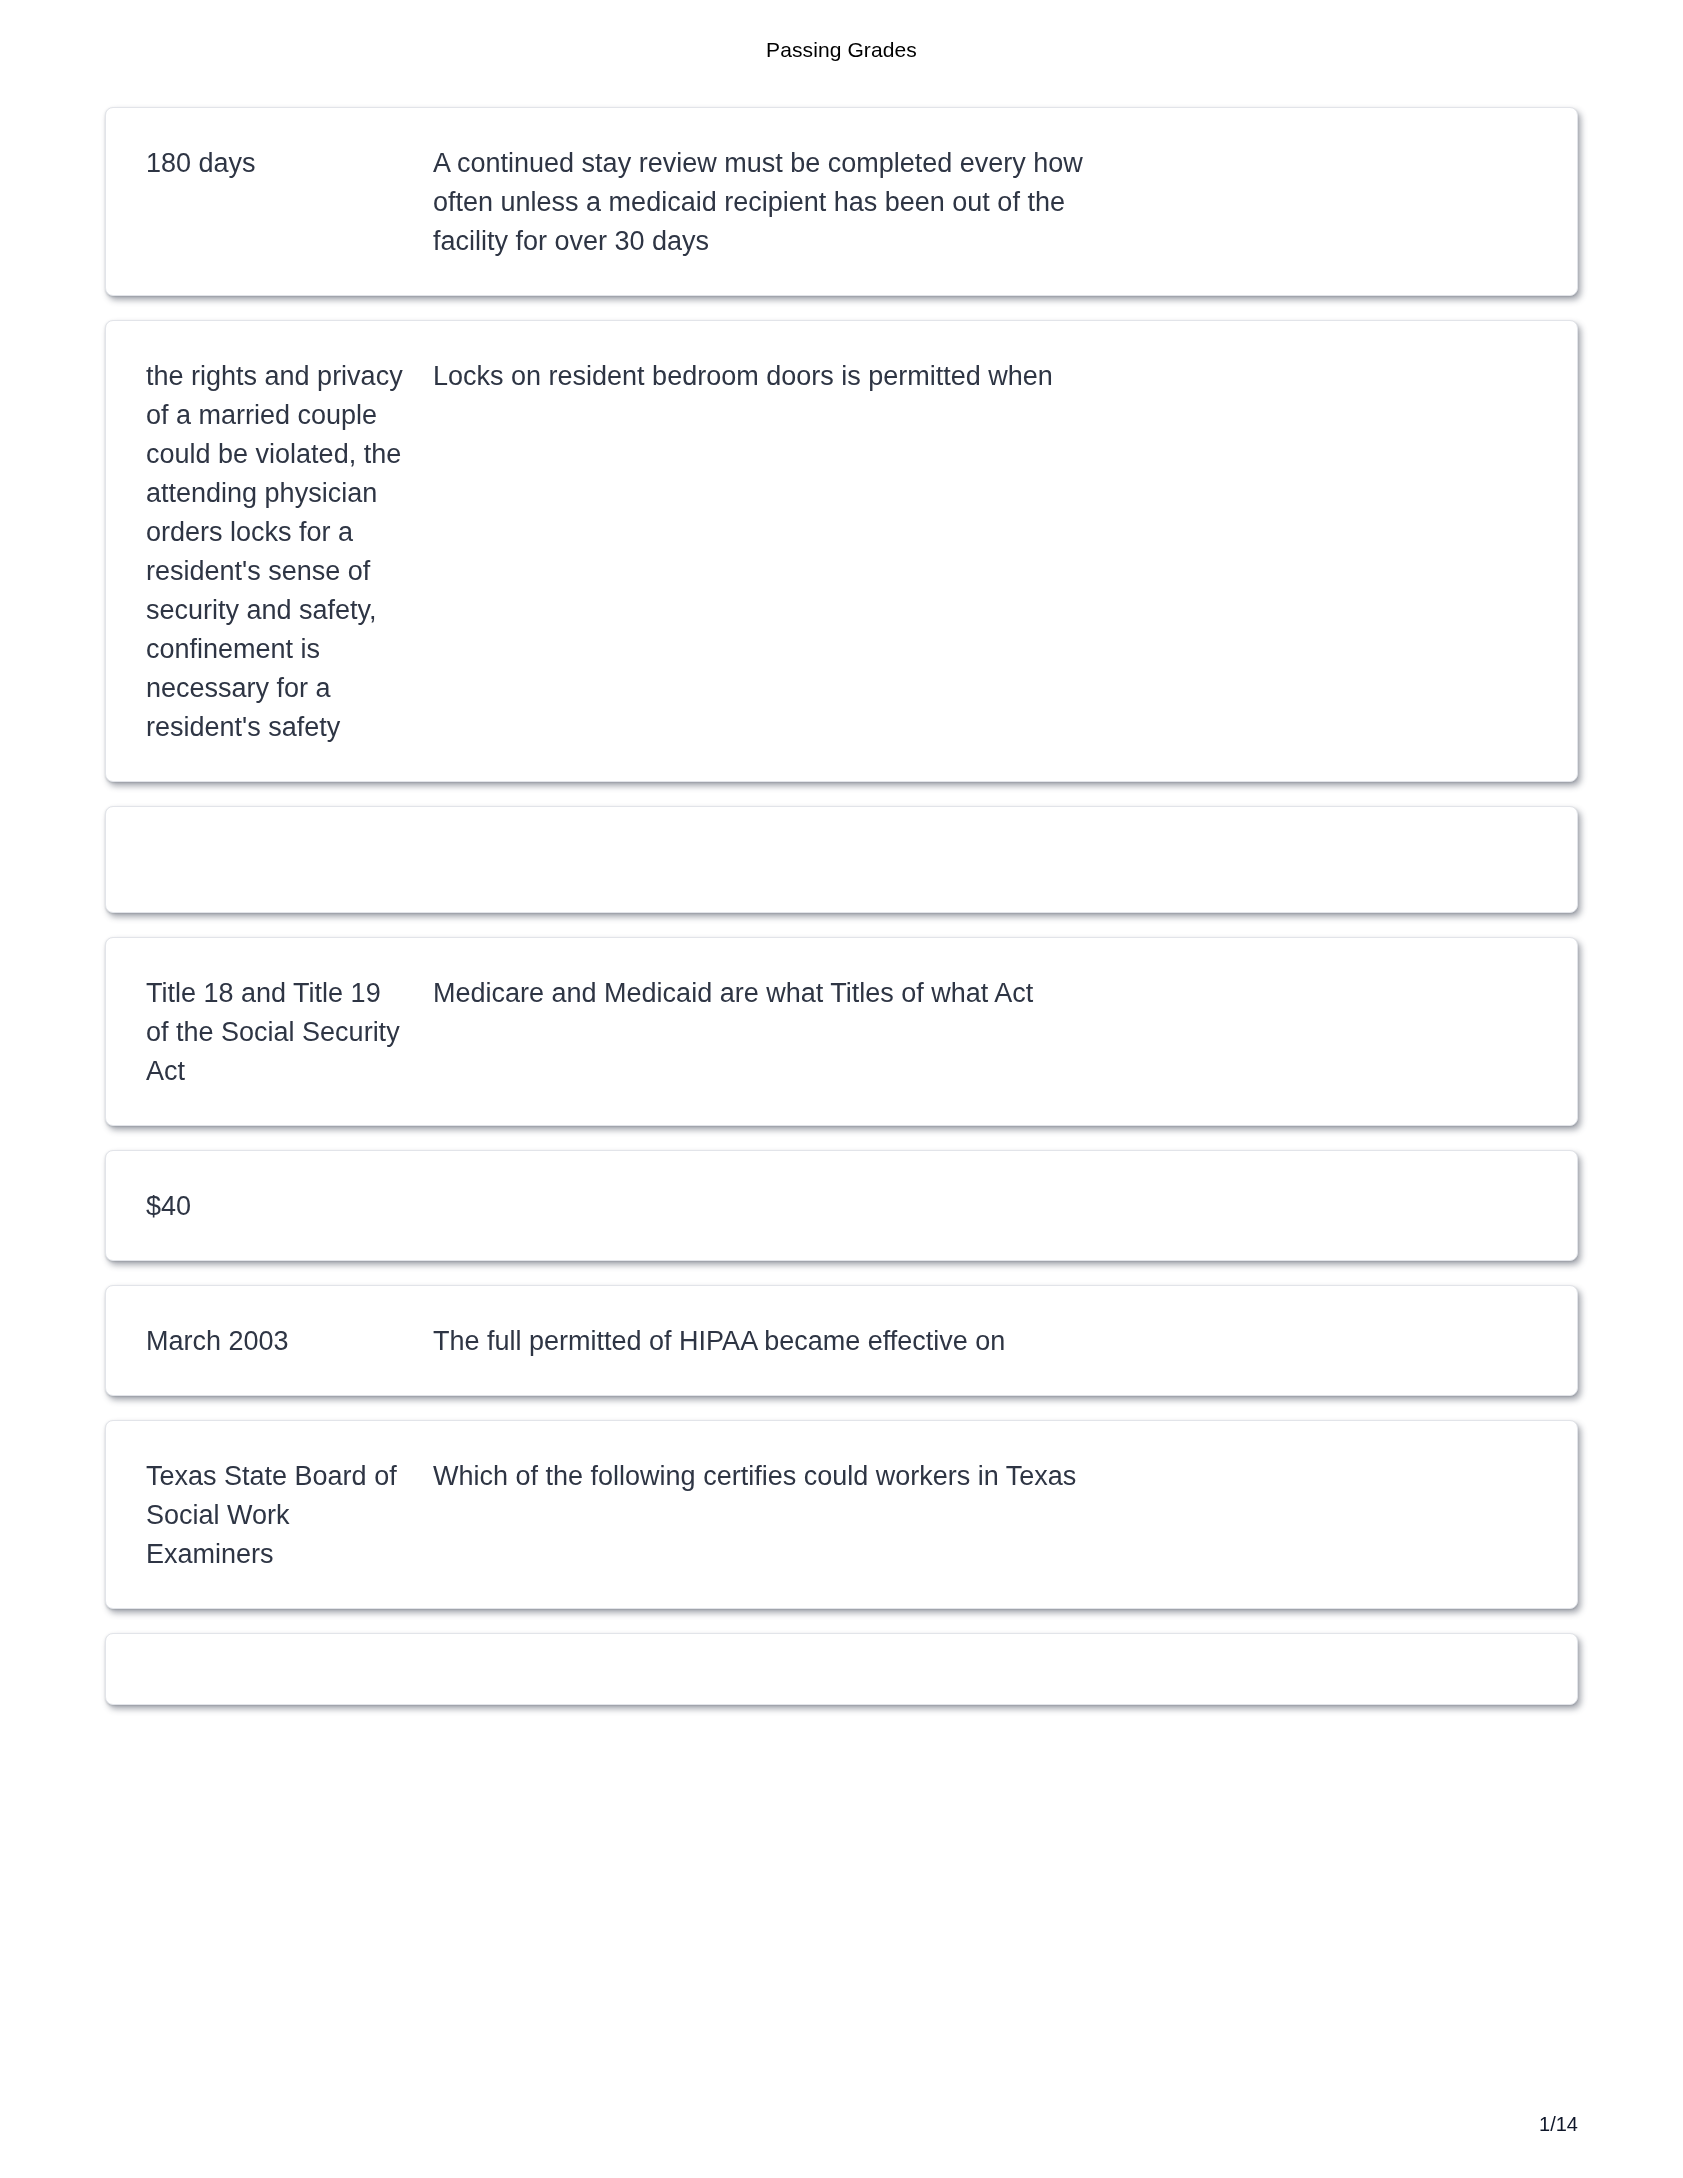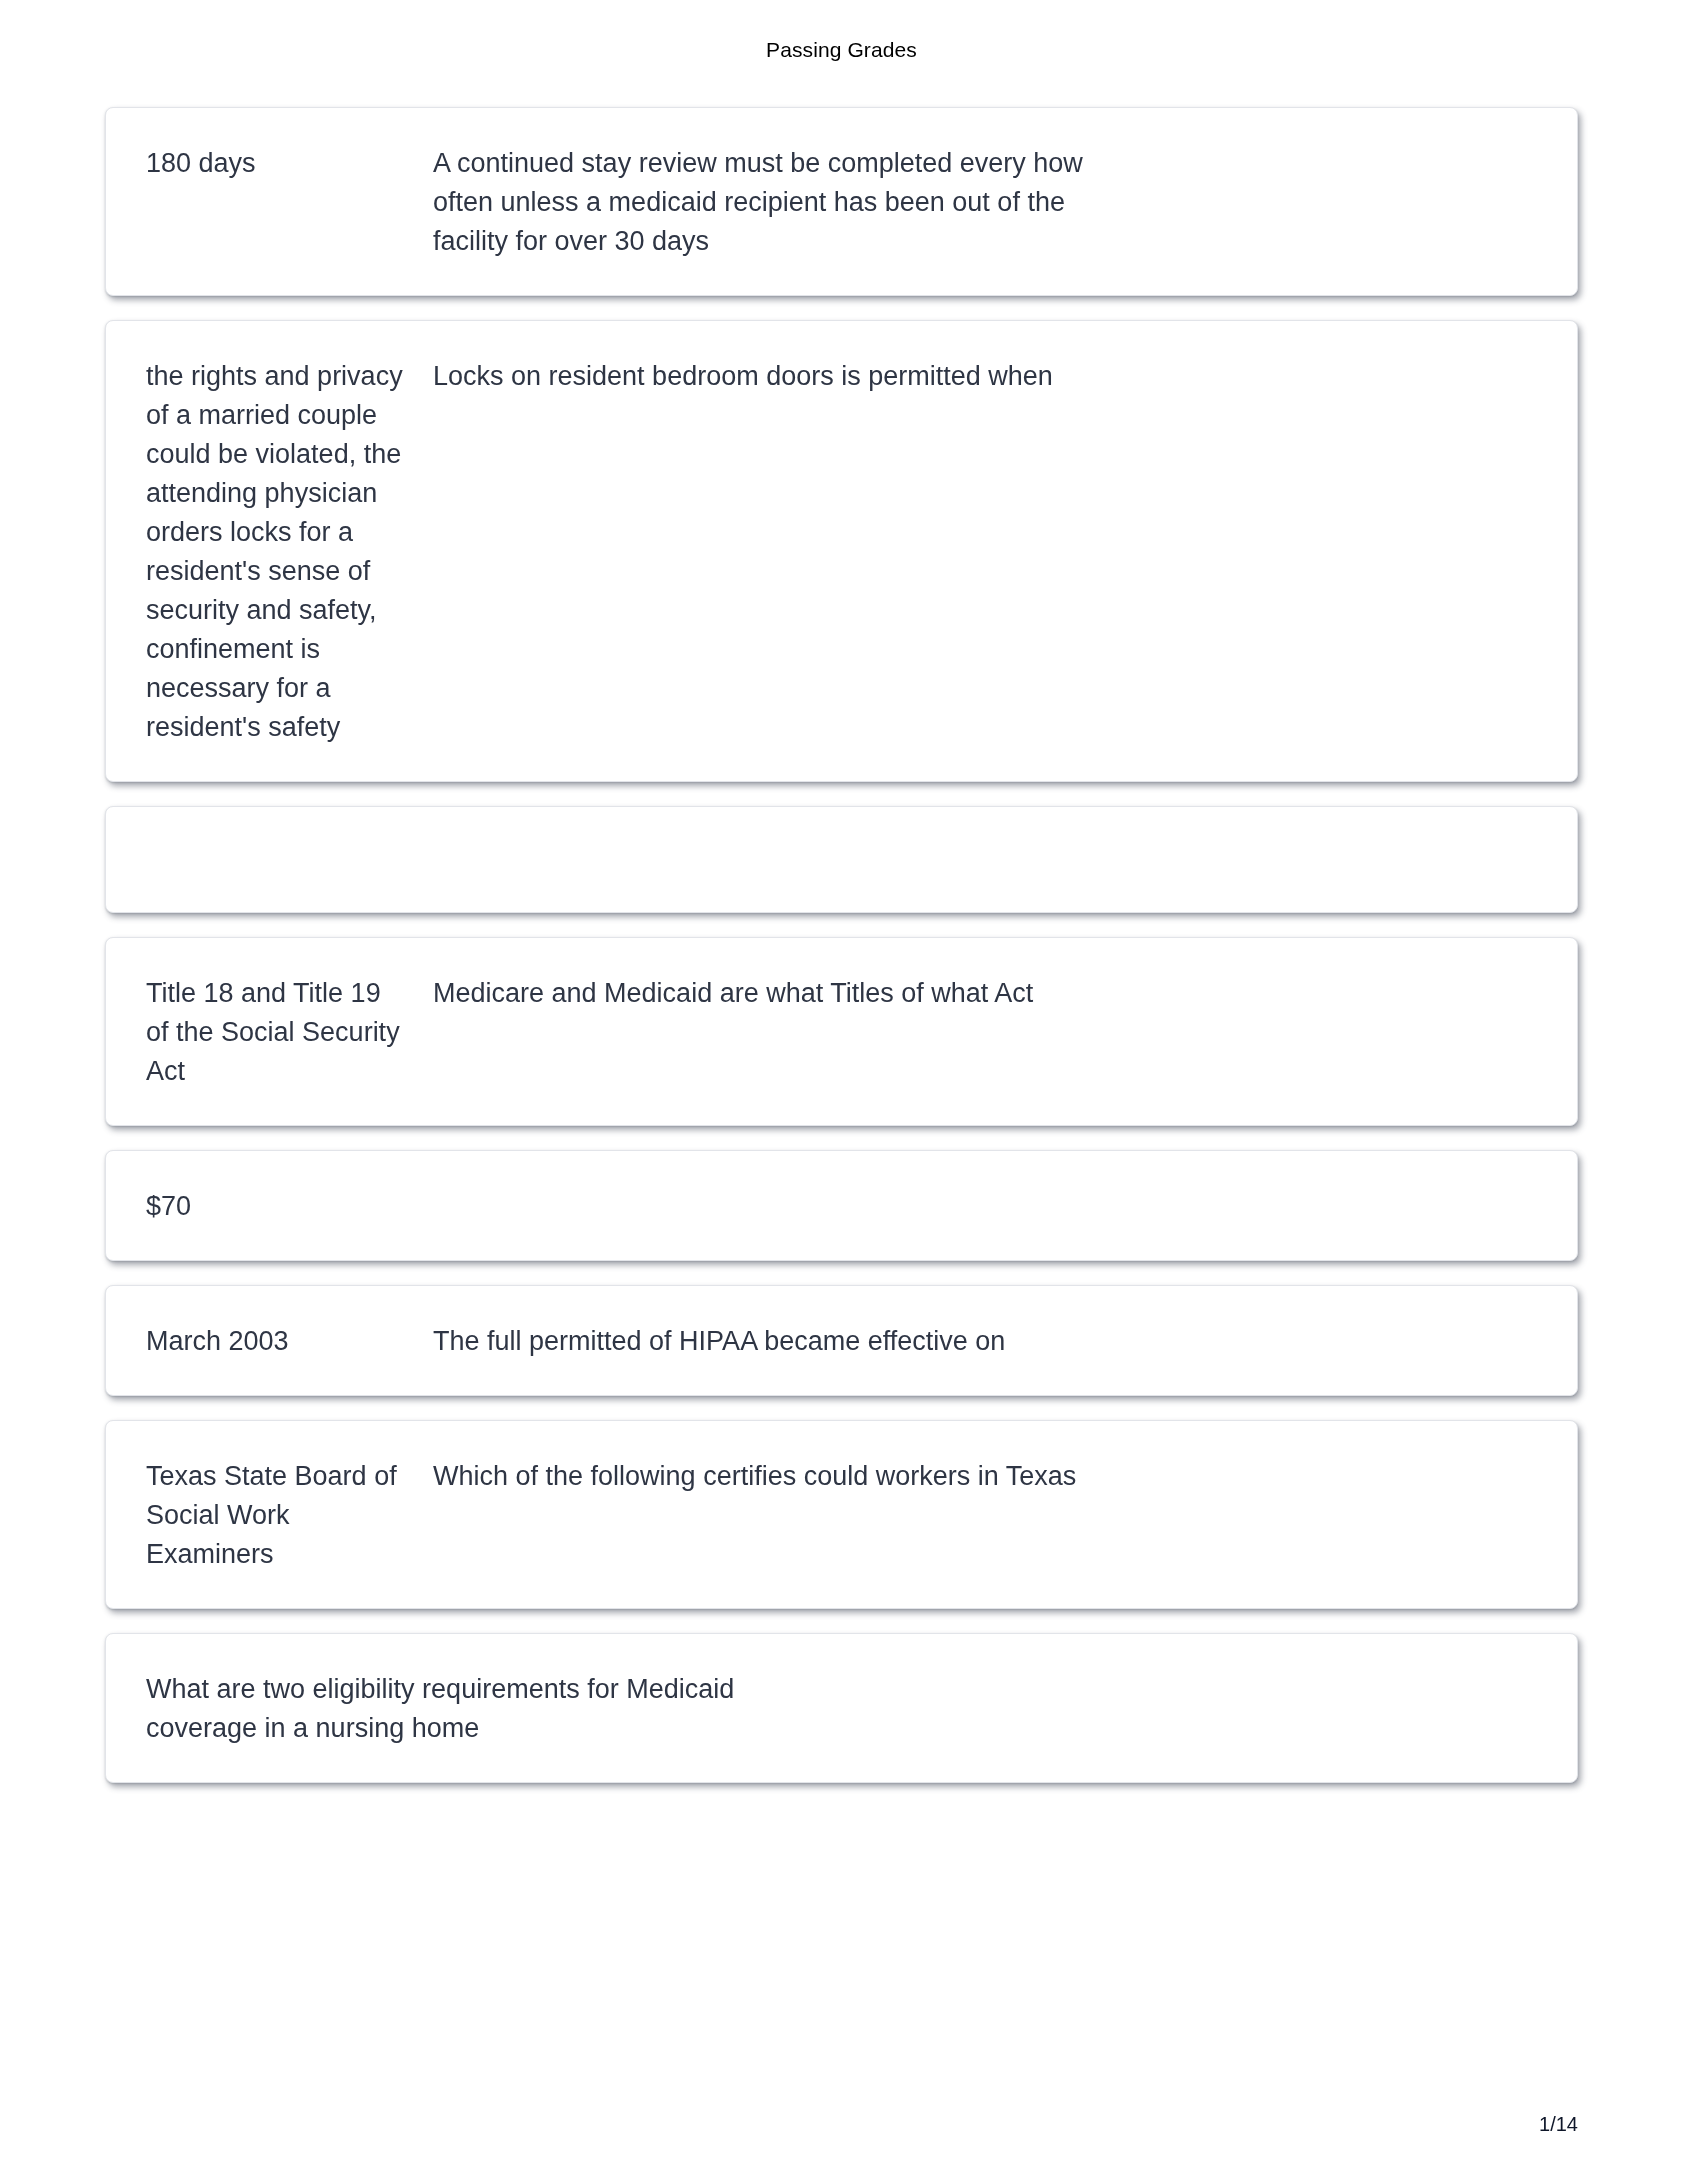--- a/index.html
+++ b/index.html
@@ -120,35 +120,34 @@
       <div class="card-term"></div>
       <div class="card-definition"></div>
     </div>
 
     <div class="card">
       <div class="card-term">Title 18 and Title 19 of the Social Security Act</div>
       <div class="card-definition">Medicare and Medicaid are what Titles of what Act</div>
     </div>
 
     <div class="card">
-      <div class="card-term">$70</div>
+      <div class="card-term">$40</div>
     </div>
 
     <div class="card">
       <div class="card-term">March 2003</div>
       <div class="card-definition">The full permitted of HIPAA became effective on</div>
     </div>
 
     <div class="card">
       <div class="card-term">Texas State Board of Social Work Examiners</div>
       <div class="card-definition">Which of the following certifies could workers in Texas</div>
     </div>
 
     <div class="card">
-      <div class="card-definition">What are two eligibility requirements for Medicaid coverage in a nursing home</div>
     </div>
 
   </div>
 
   <div class="doc-footer">1/14</div>
 
 </div>
 
 
 </body></html>

